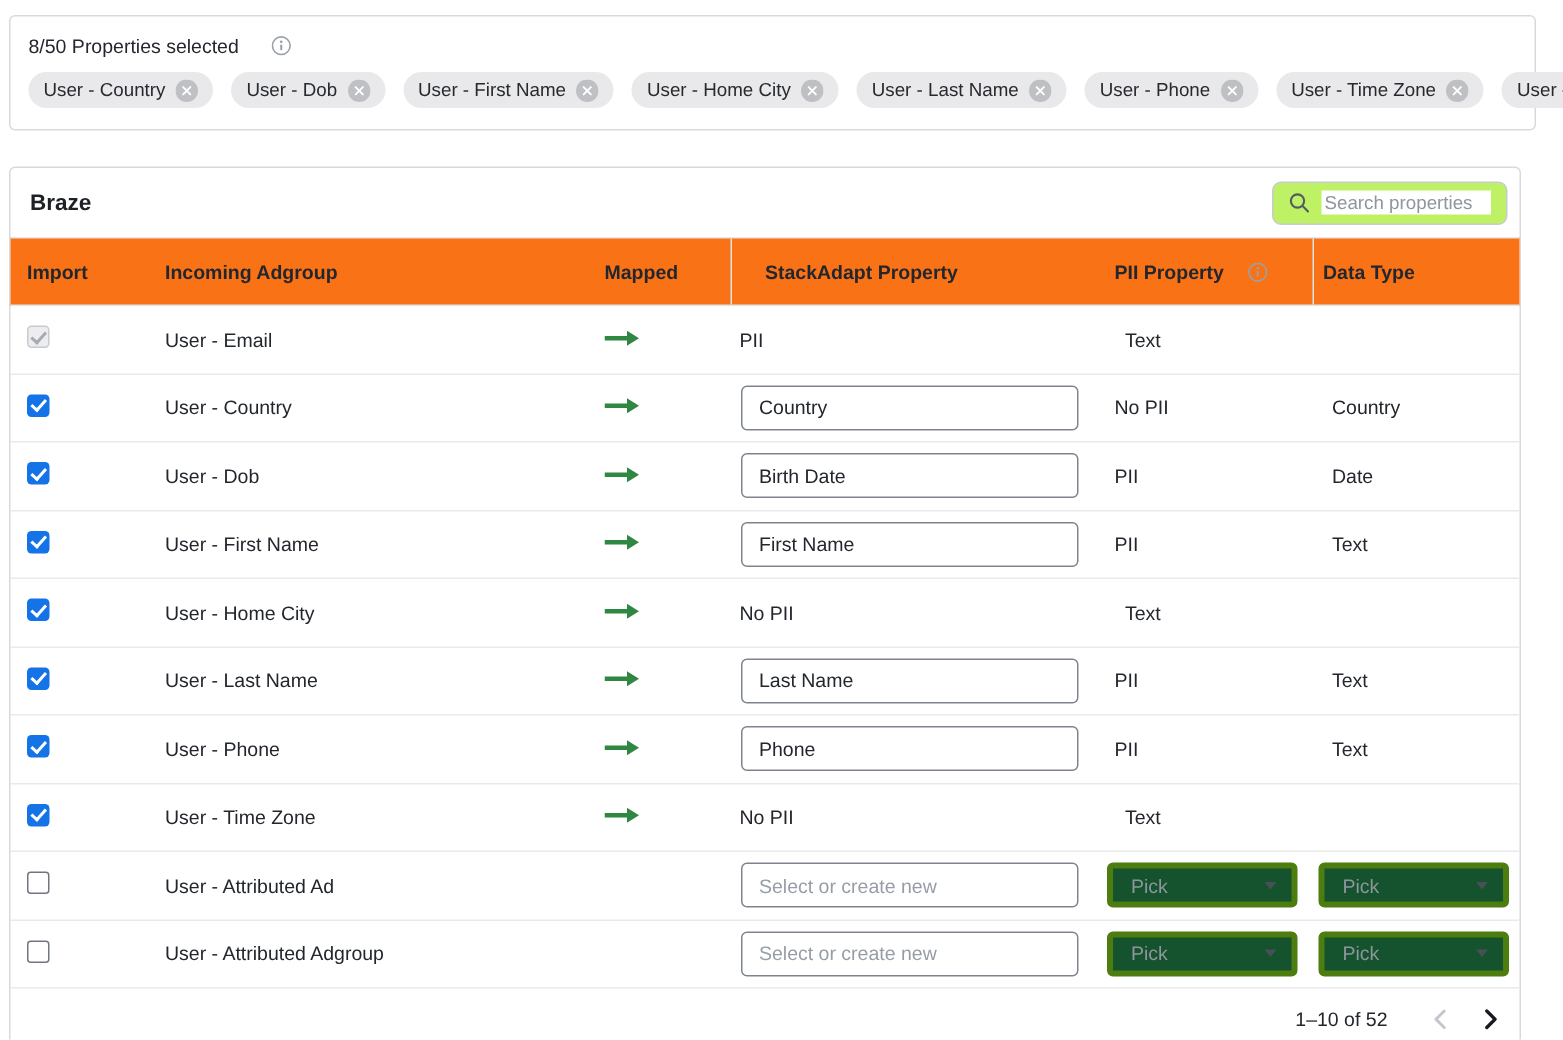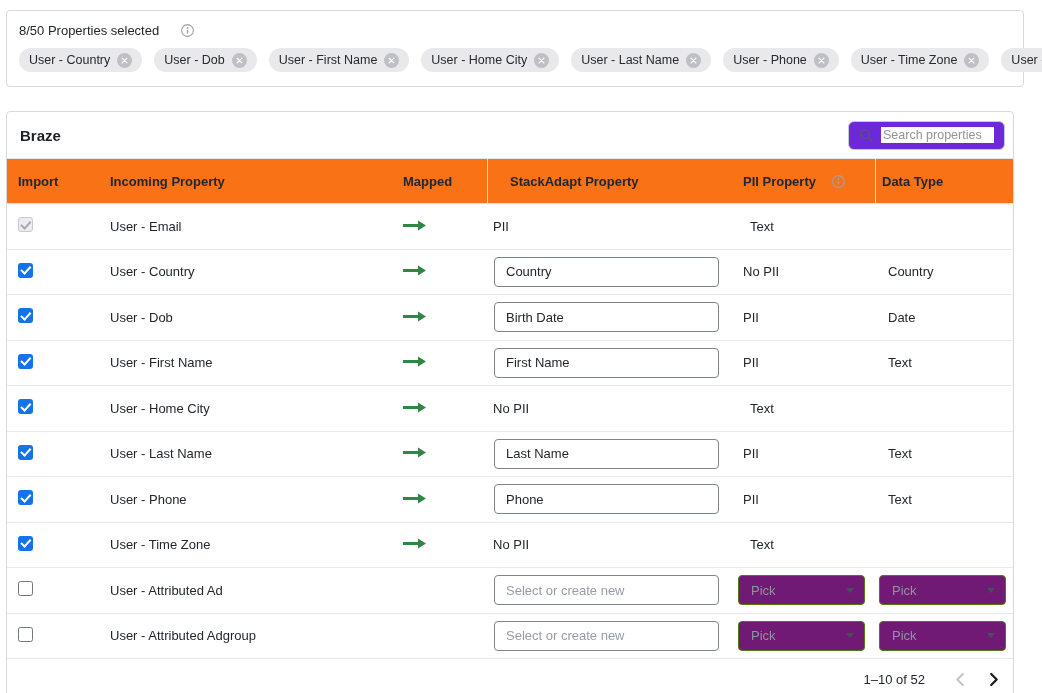--- a/index.html
+++ b/index.html
@@ -22,21 +22,21 @@
     font-size:12.5px;color:#26292e;white-space:nowrap;
   }
   .chip-x{display:inline-flex;line-height:0;cursor:pointer;}
 
   
   #table-card{left:6px;top:111px;width:1008px;height:588px;}
   .toolbar{height:46px;display:flex;align-items:center;padding:0 8px 0 13px;}
   .tbl-title{font-size:15px;font-weight:600;color:#1d2025;}
   .search{
     margin-left:auto;width:157px;height:29px;border:1px solid #c6cad1;border-radius:6px;
-    display:flex;align-items:center;gap:8px;padding:0 10px;background:#6d28d9;
+    display:flex;align-items:center;gap:8px;padding:0 10px;background:#bef264;
   }
   .search input{border:none;outline:none;flex:1;min-width:0;font-size:12.5px;color:#23272d;
     font-family:"Liberation Sans","DejaVu Sans",sans-serif;}
   .search input::placeholder{color:#8f959d;}
 
   .thead,.trow{
     display:grid;grid-template-columns:103px 282px 95px 250px 138px 1fr;
     align-items:center;font-size:13px;
   }
   .thead{
@@ -76,21 +76,21 @@
   .sa-input::placeholder{color:#979da6;}
   .sa-input.focused{border:2px solid var(--accent);padding:0 26px 0 10px;}
   .clear-x{position:absolute;right:9px;top:50%;transform:translateY(-50%);line-height:0;cursor:pointer;}
   .cell-ring{
     position:absolute;left:0;top:0;bottom:0;width:243px;
     border:2px solid #9dc2f6;border-radius:2px;pointer-events:none;
   }
 
   
   .select{
-    width:127px;height:30px;border:1px solid #4d7c0f;border-radius:4px;background:#701a75;
+    width:127px;height:30px;border:4px solid #4d7c0f;border-radius:4px;background:#14532d;
     display:inline-flex;align-items:center;justify-content:space-between;
     padding:0 10px 0 12px;cursor:pointer;color:#8f959d;font-size:13px;
   }
   .c5 .select{margin-left:-5px;}
   .c6 .select{margin-left:-9px;}
   .caret{width:0;height:0;border-left:4.5px solid transparent;border-right:4.5px solid transparent;
     border-top:5px solid #4a4f57;}
 
   
   .tfoot{height:41px;display:flex;align-items:center;justify-content:flex-end;padding-right:14px;}
@@ -193,21 +193,21 @@
             <circle cx="6" cy="6" r="4.4" fill="none" stroke="#555b63" stroke-width="1.4"></circle>
             <line x1="9.4" y1="9.4" x2="13" y2="13" stroke="#555b63" stroke-width="1.4" stroke-linecap="round"></line>
           </svg>
       </span>
       <input type="text" placeholder="Search properties" style="">
     </div>
   </div>
 
   <div class="thead">
     <div class="cell c1">Import</div>
-    <div class="cell c2">Incoming Property</div>
+    <div class="cell c2">Incoming Adgroup</div>
     <div class="cell c3">Mapped</div>
     <div class="cell c4">StackAdapt Property</div>
     <div class="cell c5">
       <span>PII Property</span>
       <span class="info-ic">
         <svg width="13" height="13" viewBox="0 0 13 13">
             <circle cx="6.5" cy="6.5" r="5.9" fill="none" stroke="#9aa0a8" stroke-width="1.1"></circle>
             <circle cx="6.5" cy="3.9" r="0.9" fill="#9aa0a8"></circle>
             <rect x="5.8" y="5.7" width="1.4" height="3.9" rx="0.7" fill="#9aa0a8"></rect>
           </svg>

